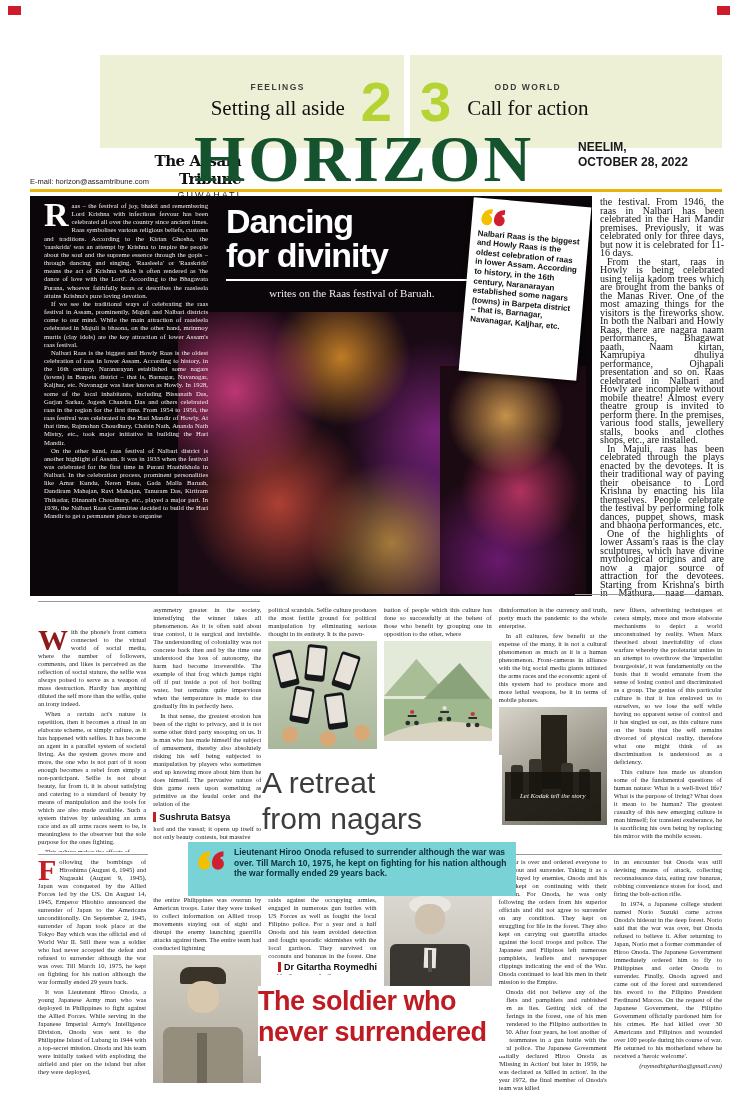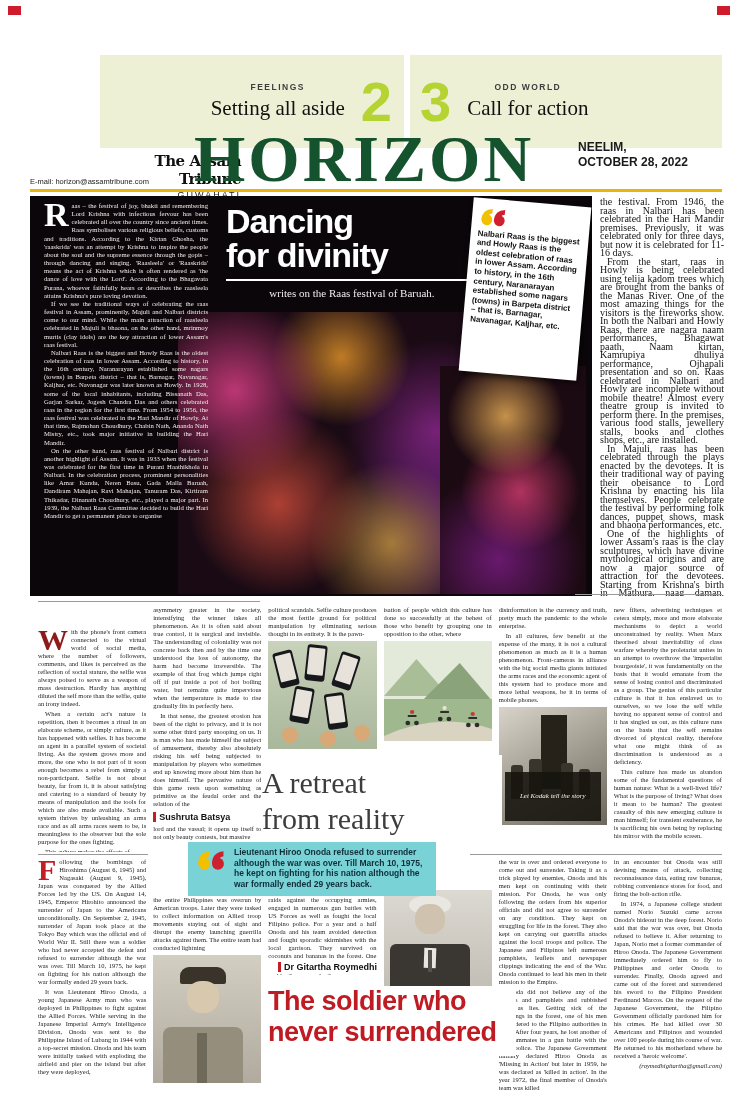--- a/index.html
+++ b/index.html
@@ -87,29 +87,29 @@
   .photo-kodak{position:relative;height:118px;margin-top:3px;background:linear-gradient(150deg,#d9d4c9,#9b968a 55%,#6d685e);overflow:hidden;}
   .kfig{position:absolute;background:#3a352c;border-radius:3px 3px 0 0;}
   .kfig.k1{left:12px;bottom:26px;width:12px;height:34px;} .kfig.k2{left:30px;bottom:26px;width:13px;height:40px;}
   .kfig.k3{left:62px;bottom:26px;width:12px;height:36px;} .kfig.k4{left:80px;bottom:26px;width:11px;height:30px;}
   .kdoor{position:absolute;left:42px;top:8px;width:26px;height:74px;background:#262219;}
   .kodak-caption{position:absolute;left:6px;right:6px;bottom:4px;background:rgba(22,19,14,.88);color:#f5f2e8;
                  font:italic 400 7px/9px "Liberation Serif",serif;text-align:center;padding:20px 1px;}
   
   .a2-headline{position:absolute;left:224px;top:149px;width:240px;height:97px;background:#fff;z-index:5;
                font:400 30px/36px "Liberation Sans",sans-serif;color:#3d3d3d;padding-top:10px;box-sizing:border-box;}
-  .a2-headline span{display:block;font-family:Liberation Serif, serif;}
-  
-  .a3-quote{position:absolute;left:150px;top:-16px;width:248px;height:54px;background:#79d2d6;z-index:6;
+  .a2-headline span{display:block;}
+  
+  .a3-quote{position:absolute;left:150px;top:-16px;width:328px;height:54px;background:#79d2d6;z-index:6;
             display:flex;gap:5px;padding:5px 7px;box-sizing:border-box;align-items:flex-start;}
   .a3-quote-text{font:700 8.5px/10.5px "Liberation Sans",sans-serif;color:#0e2f3a;text-align:left;}
   .qicon{flex:0 0 auto;margin-top:2px;}
   .a3-byline{position:absolute;left:224px;top:102px;background:#fff;z-index:5;display:flex;gap:3px;align-items:center;
              font:700 9px "Liberation Sans",sans-serif;color:#111;padding:2px 4px 2px 16px;}
-  .a3-headline{position:absolute;left:230px;top:128px;width:248px;height:70px;background:#fff;z-index:5;
+  .a3-headline{position:absolute;left:220px;top:128px;width:248px;height:70px;background:#fff;z-index:5;
                font:700 27px/31px "Liberation Sans",sans-serif;color:#bf1b23;letter-spacing:-.5px;}
   .a3-headline span{display:block;}
   
   .photo-soldier{position:relative;height:128px;margin-top:3px;background:linear-gradient(#d3cec2,#b0ab9e);overflow:hidden;}
   .s-cap{position:absolute;top:12px;left:27px;width:46px;height:17px;background:#39332a;border-radius:9px 9px 2px 2px;}
   .s-face{position:absolute;top:26px;left:34px;width:32px;height:32px;background:#d8c9ae;border-radius:45%;}
   .s-body{position:absolute;bottom:0;left:10px;width:80px;height:56px;background:#958e7c;border-radius:8px 8px 0 0;}
   .s-strap{position:absolute;bottom:0;left:44px;width:10px;height:50px;background:#6f695a;}
   .photo-onoda{position:relative;height:96px;background:linear-gradient(#dcd9d2,#c3bfb6);border-bottom:6px solid #141414;overflow:hidden;}
   .o-hair{position:absolute;top:5px;left:25px;width:42px;height:20px;background:#e9e7e1;border-radius:50%;}
@@ -258,21 +258,21 @@
         <div class="kfig k4"></div>
         <div class="kodak-caption">Let Kodak tell the story</div>
       </div>
     </div>
     <div class="col c6">
       <p>new filters, advertising techniques et cetera simply, more and more elaborate mechanisms to depict a world unconstrained by reality. When Marx theorised about inevitability of class warfare whereby the proletariat unites in an attempt to overthrow the 'imperialist bourgeoisie', it was fundamentally on the basis that it would emanate from the sense of losing control and discriminated as a group. The genius of this particular culture is that it has enslaved us to ourselves, so we lose the self while having no apparent sense of control and it has singled us out, as this culture runs on the basis that the self remains divorced of physical reality, therefore what one might think of as discrimination is understood as a deficiency.</p>
       <p>This culture has made us abandon some of the fundamental questions of human nature: What is a well-lived life? What is the purpose of living? What does it mean to be human? The greatest casualty of this new emerging culture is man himself; for transient exuberance, he is sacrificing his own being by replacing his mirror with the mobile screen.</p>
     </div>
     <div class="a2-headline">
       <span>A retreat</span>
-      <span>from reality</span>
+      <span>from nagars</span>
     </div>
   </section>
 
   <div class="hairline" style="left:38px;top:854px;width:110px;"></div>
   <div class="hairline" style="left:470px;top:854px;width:252px;"></div>
 
   <section class="cols article3">
     <div class="a3-quote">
       <svg class="qicon" width="34" height="22" viewBox="0 0 70 48">
         <circle cx="18" cy="32" r="13" fill="#f3c000"></circle>

